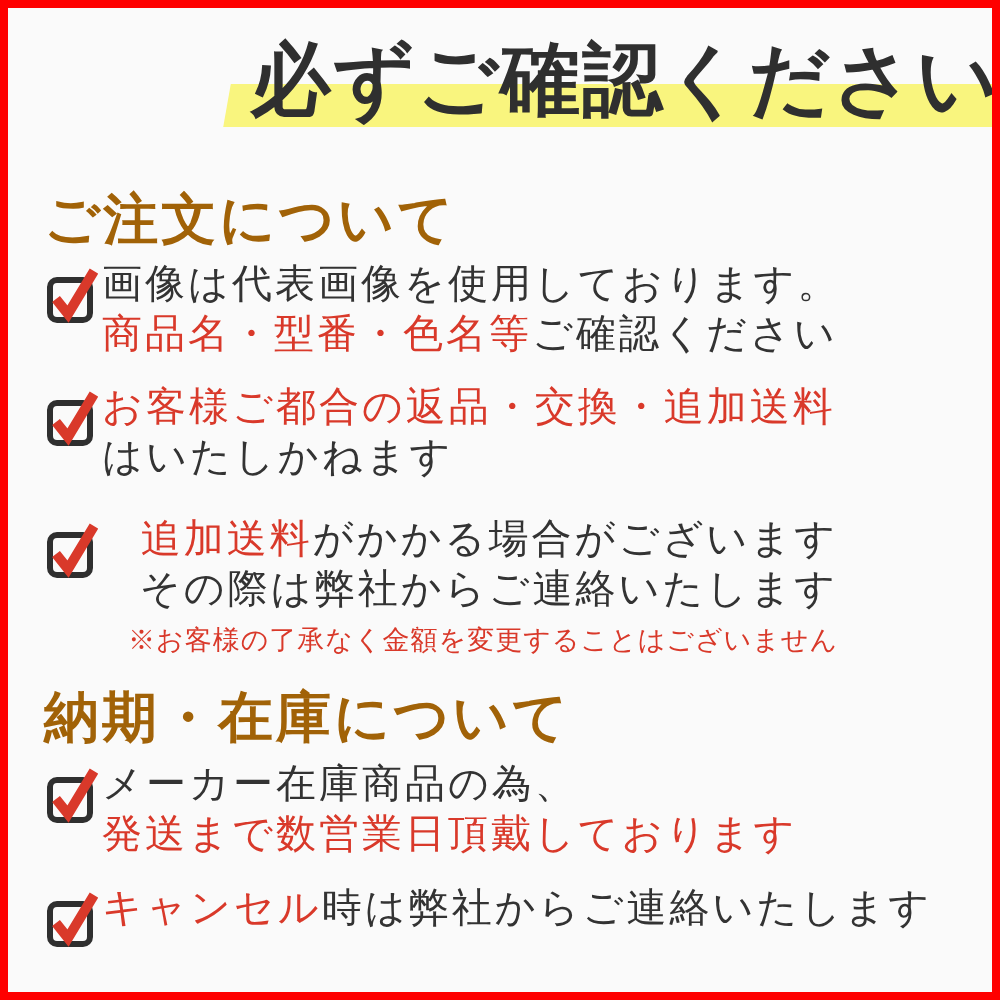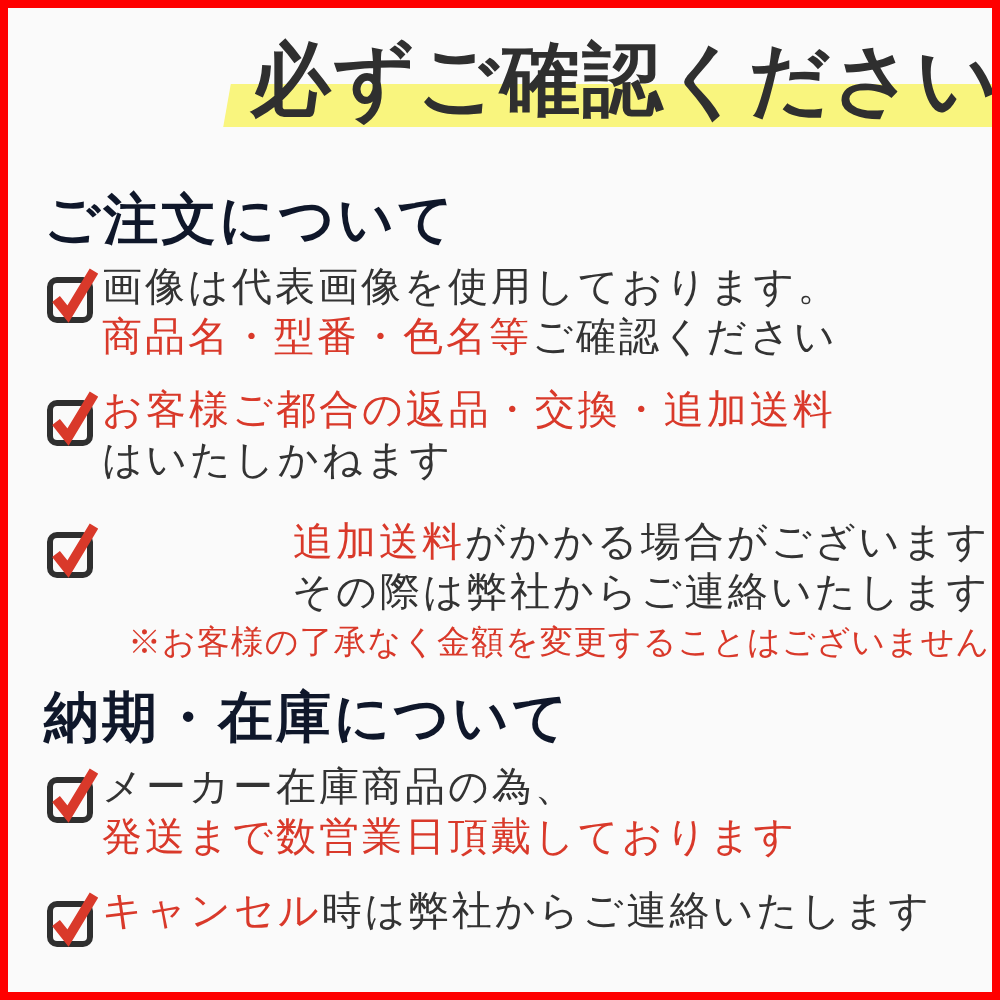--- a/index.html
+++ b/index.html
@@ -35,40 +35,40 @@
   .title-hl{
     position:absolute;left:-24px;right:-16px;bottom:3px;height:43px;
     background:var(--yellow);
     transform:skewX(-10deg);
   }
   .title-text{position:relative;}
   
   .sec-head{
     position:absolute;left:44px;margin:0;
     font-size:55px;font-weight:bold;letter-spacing:3px;line-height:1;
-    color:#0f172a;white-space:nowrap;
+    color:#a16207;white-space:nowrap;
   }
   #heading-order{top:192px;}
   #heading-stock{top:690px;}
   
   .item{position:absolute;left:46px;display:flex;align-items:flex-start;}
   #item-1{top:262px;}
   #item-2{top:385px;}
   #item-3{top:517px;text-align:right;}
   #item-4{top:762px;}
   #item-5{top:886px;}
   .checkbox{width:52px;height:62px;flex:0 0 auto;}
-  .item-lines{margin-left:4px;}
+  .item-lines{margin-left:4px;font-family:Liberation Mono, monospace;}
   .line{
     font-size:40px;line-height:50px;letter-spacing:3px;
     color:var(--dark);white-space:nowrap;
   }
   .red{color:var(--accent-red);}
   .note-line{
-    font-size:33px;line-height:38px;letter-spacing:1px;
+    font-size:27px;line-height:38px;letter-spacing:1px;
     margin-left:26px;margin-top:6px;
     color:var(--accent-red);white-space:nowrap;
   }
 </style>
 </head>
 <body>
 
 <div class="frame"></div>
 
 <div class="title-row">

